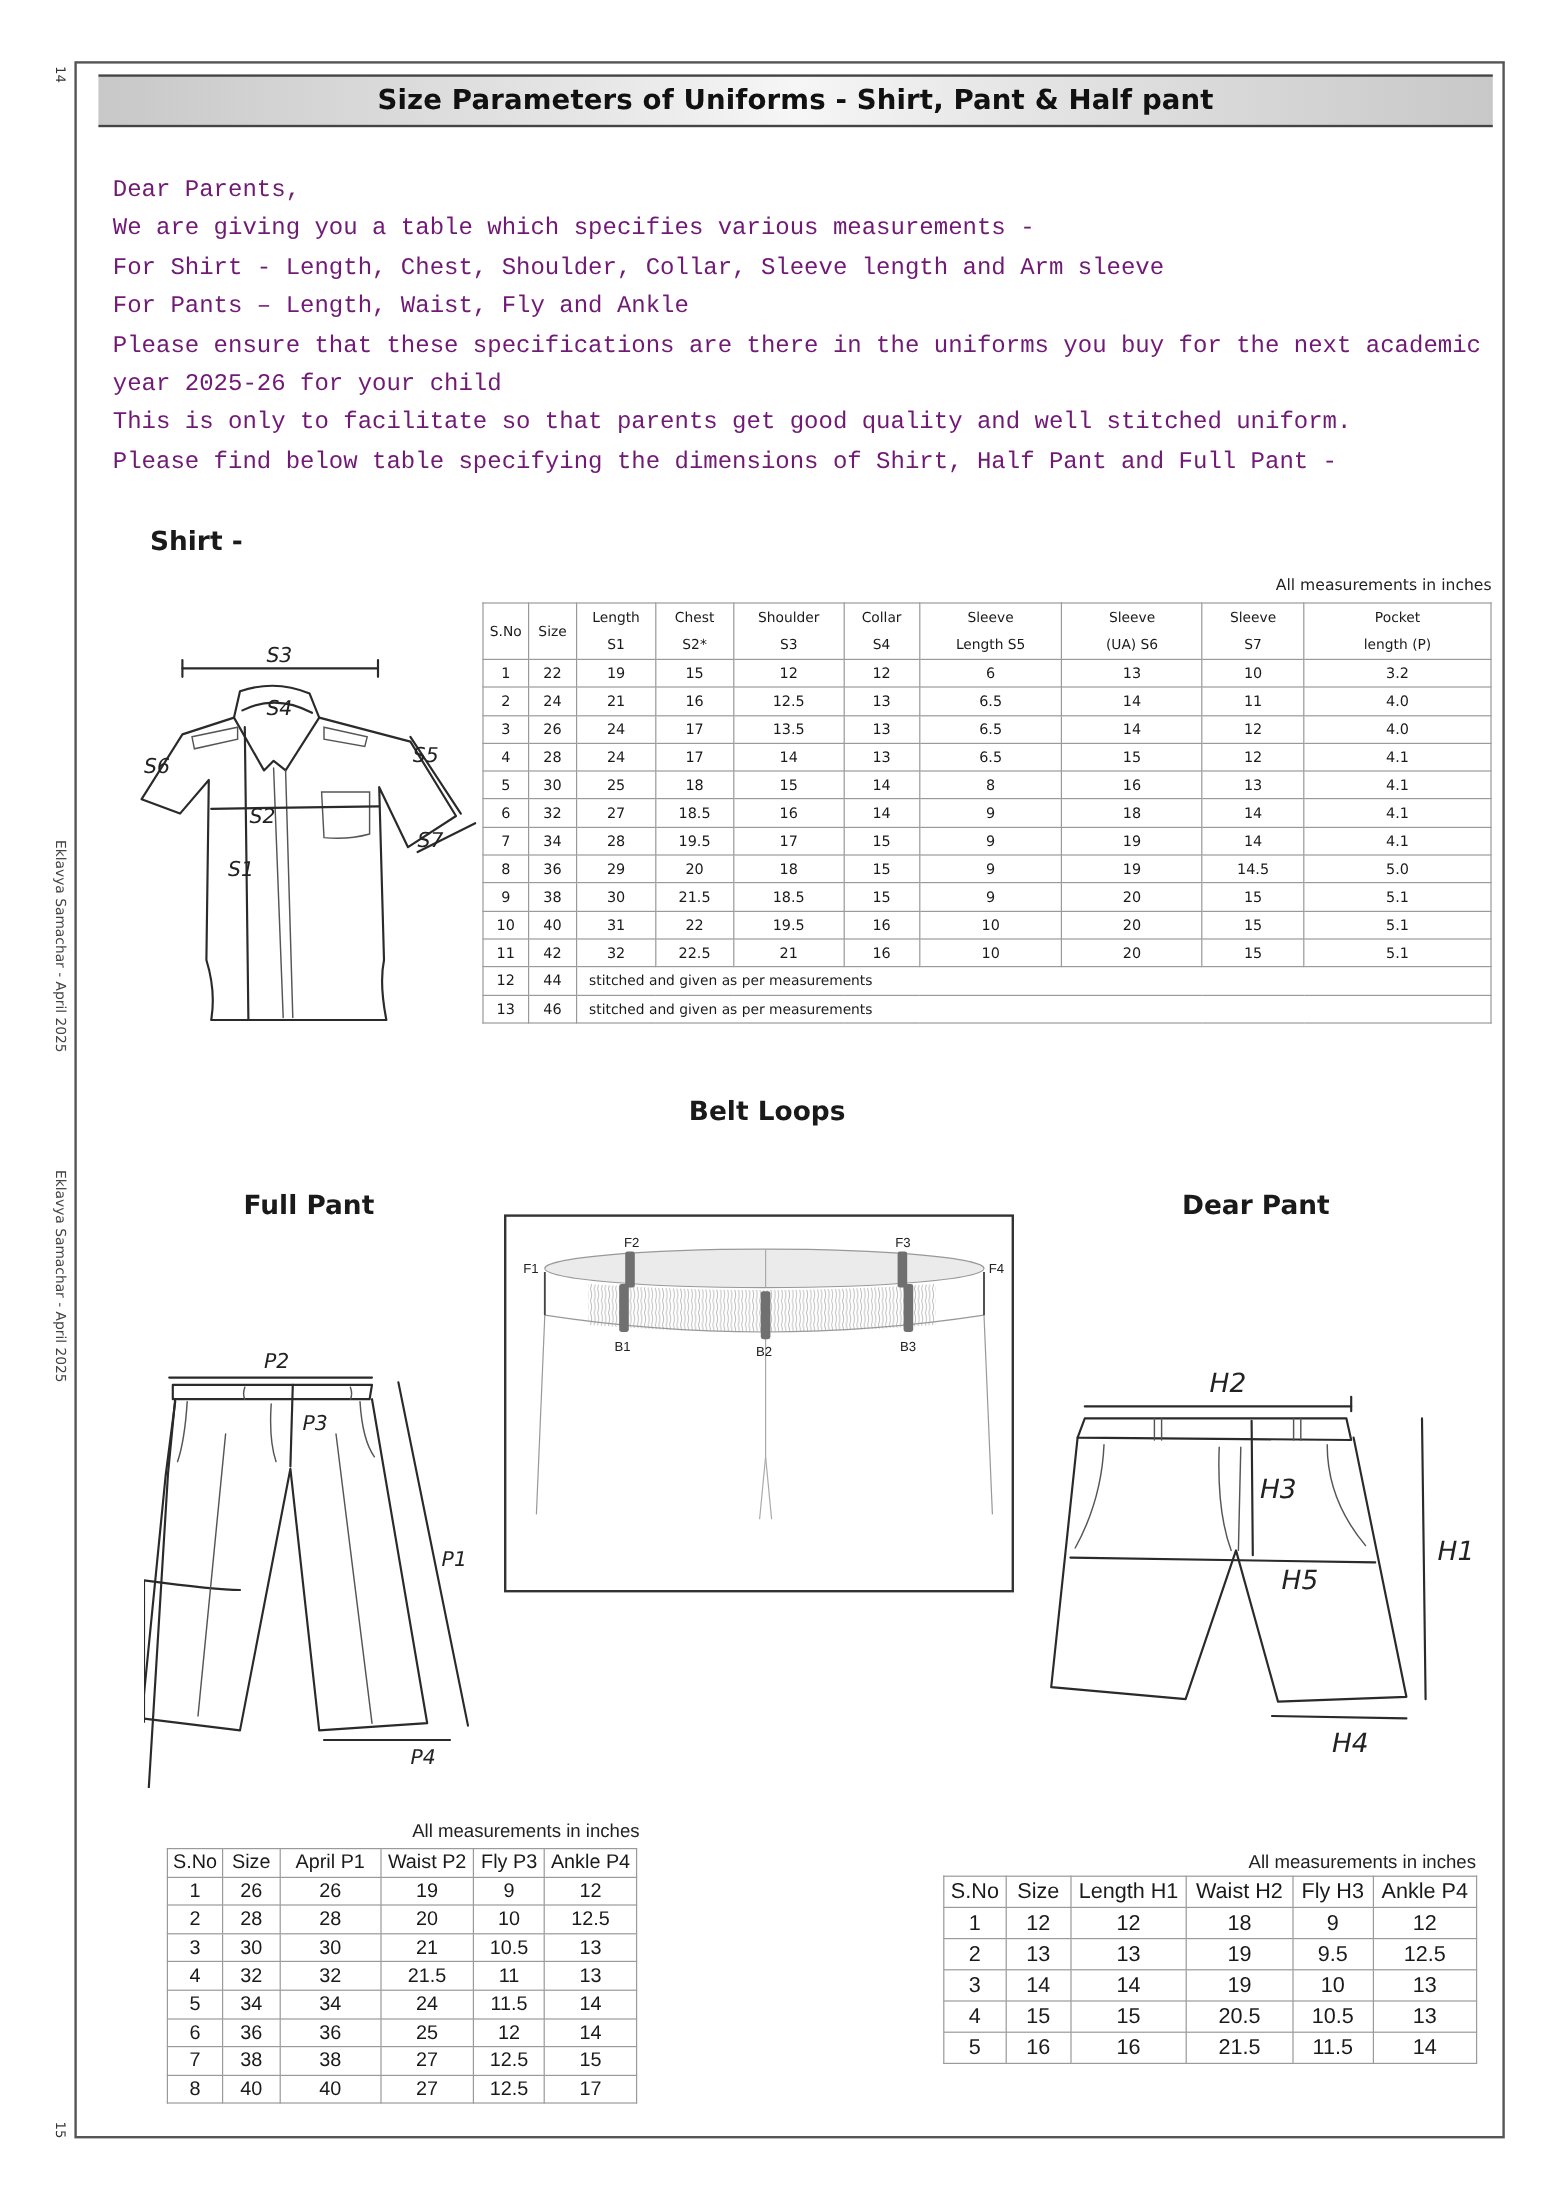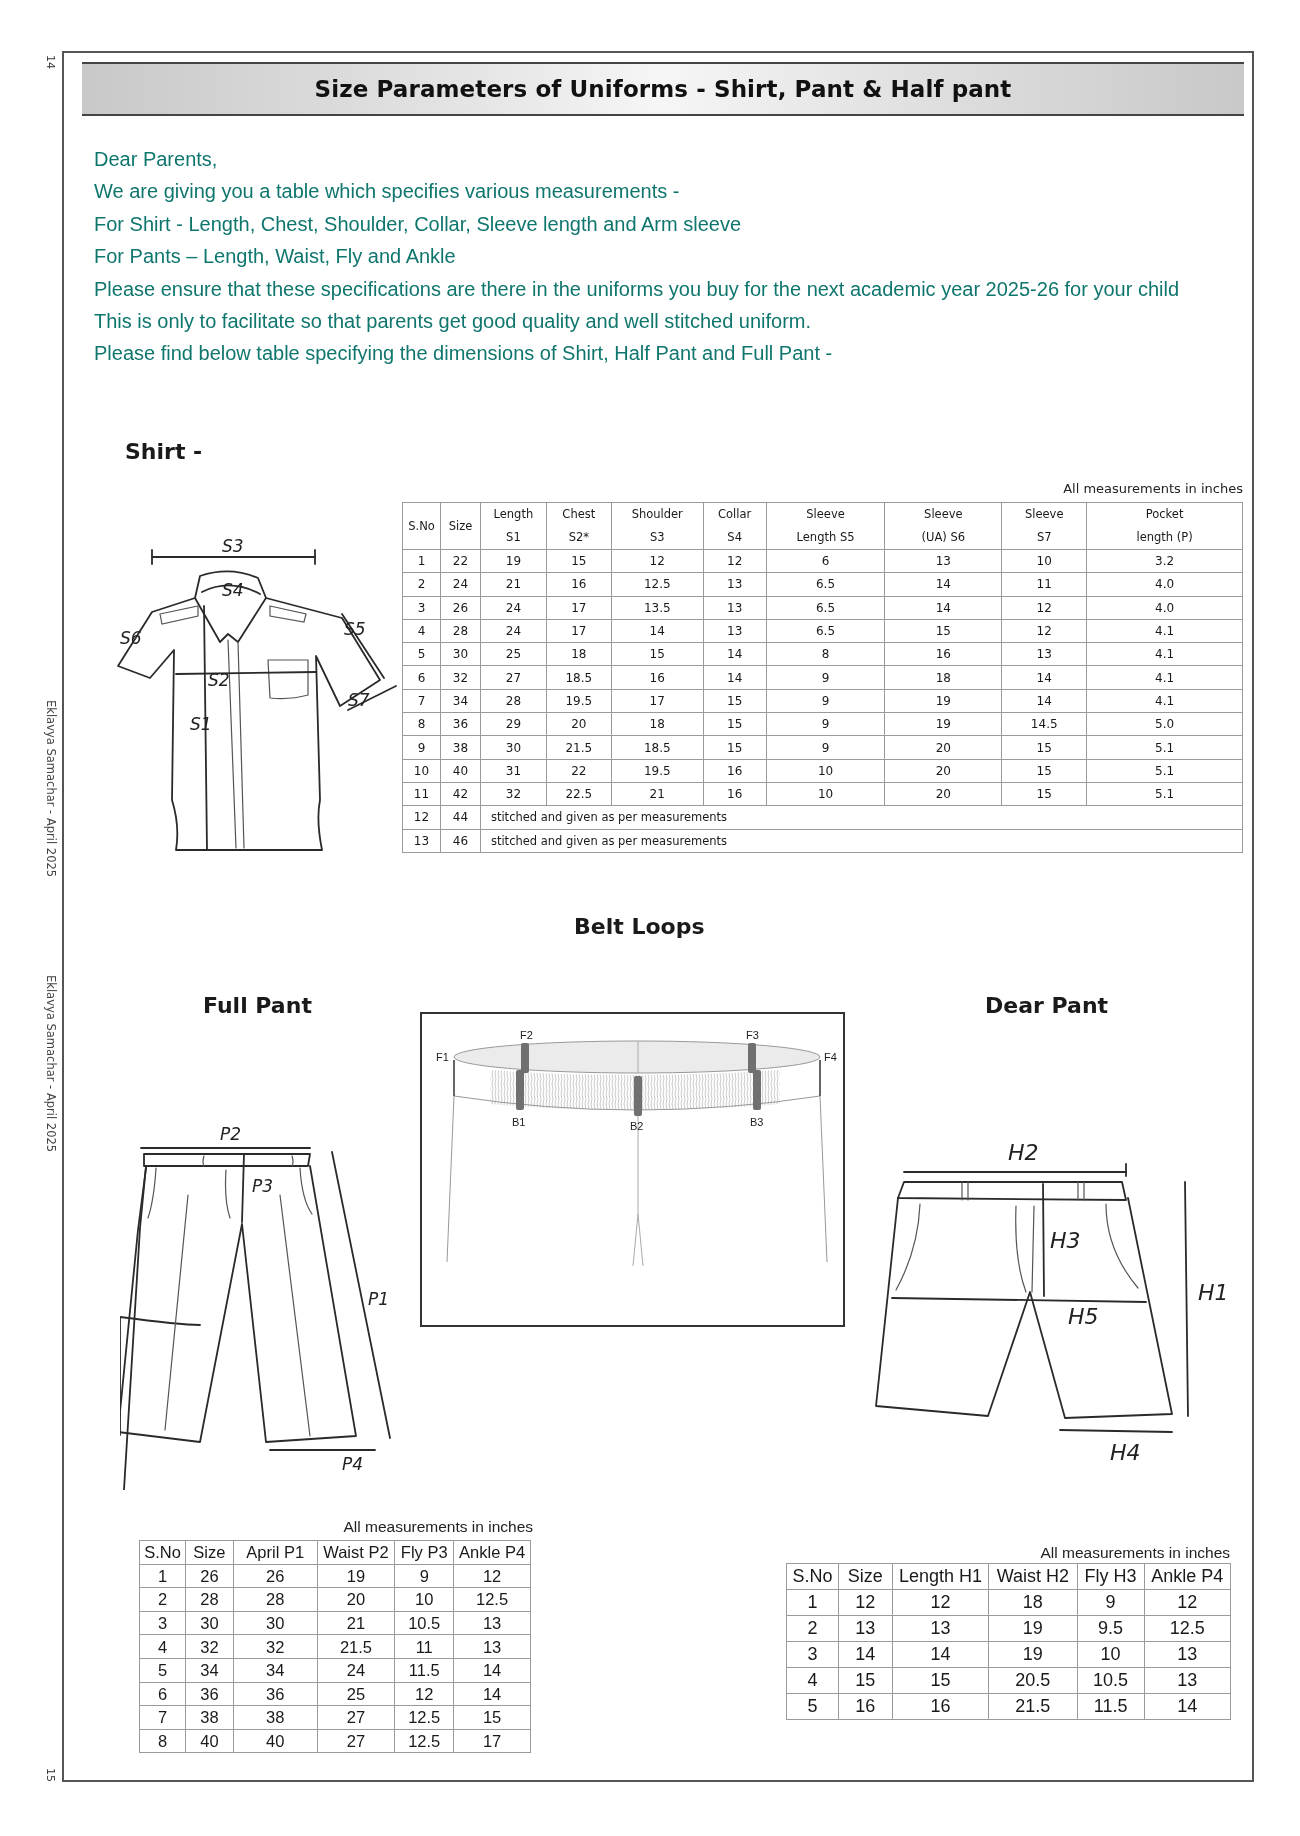--- a/index.html
+++ b/index.html
@@ -2,26 +2,26 @@
 <html><head>
 <meta charset="utf-8">
 <style>
   html, body { margin:0; padding:0; background:#ffffff; }
   body { width:1300px; height:1836px; position:relative; overflow:hidden;
          font-family:"DejaVu Sans", "Liberation Sans", sans-serif; color:#1a1a1a; }
   .abs { position:absolute; }
   .frame { left:62px; top:51px; width:1192px; height:1731px; border:2px solid #555; box-sizing:border-box; border-left-width:2px; }
   .page-num { font-size:11px; color:#333; transform:rotate(90deg); transform-origin:left top; white-space:nowrap; }
   .side-label { font-size:11.5px; color:#444; white-space:nowrap; transform:rotate(90deg); transform-origin:left top; }
-  .header-band { left:82px; top:62px; width:1162px; height:54px;
+  .header-band { left:82px; top:62px; width:1162px; height:44px;
     background:linear-gradient(90deg,#c8c8c8 0%,#e6e6e6 35%,#f6f6f6 50%,#e6e6e6 65%,#c8c8c8 100%);
     border-top:2px solid #444; border-bottom:2px solid #444; box-sizing:border-box;
     display:flex; align-items:center; justify-content:center; }
   .header-title { font-family:"DejaVu Sans", sans-serif; font-weight:bold; font-size:23px; color:#111; letter-spacing:0.1px; }
-  .intro { left:94px; top:143px; width:1150px; font-family:Liberation Sans, sans-serif; font-size:20px; line-height:32.4px; color:#0f766e; }
+  .intro { left:94px; top:143px; width:1150px; font-family:Liberation Mono, monospace; font-size:20px; line-height:32.4px; color:#701a75; }
   .intro p { margin:0; }
   .section-title { font-family:"DejaVu Sans", sans-serif; font-weight:bold; font-size:22px; color:#1a1a1a; white-space:nowrap; }
   .note { font-family:"DejaVu Sans", sans-serif; font-size:13px; color:#222; white-space:nowrap; text-align:right; }
   .note-lg { font-family:"Liberation Sans", sans-serif; font-size:15.5px; }
   table { border-collapse:collapse;border-radius:26px; }
   .shirt-table { left:402px; top:502px; width:841px; font-family:"DejaVu Sans", sans-serif; font-size:12px; color:#1a1a1a; }
   .shirt-table th, .shirt-table td { border:1px solid #9a9a9a; text-align:center; padding:0; font-weight:normal; }
   .shirt-table th { height:46px; line-height:23px; font-size:11.5px; }
   .shirt-table td { height:22.3px; line-height:22px; }
   .shirt-table td.span { text-align:left; padding-left:10px; font-size:11.5px; }

